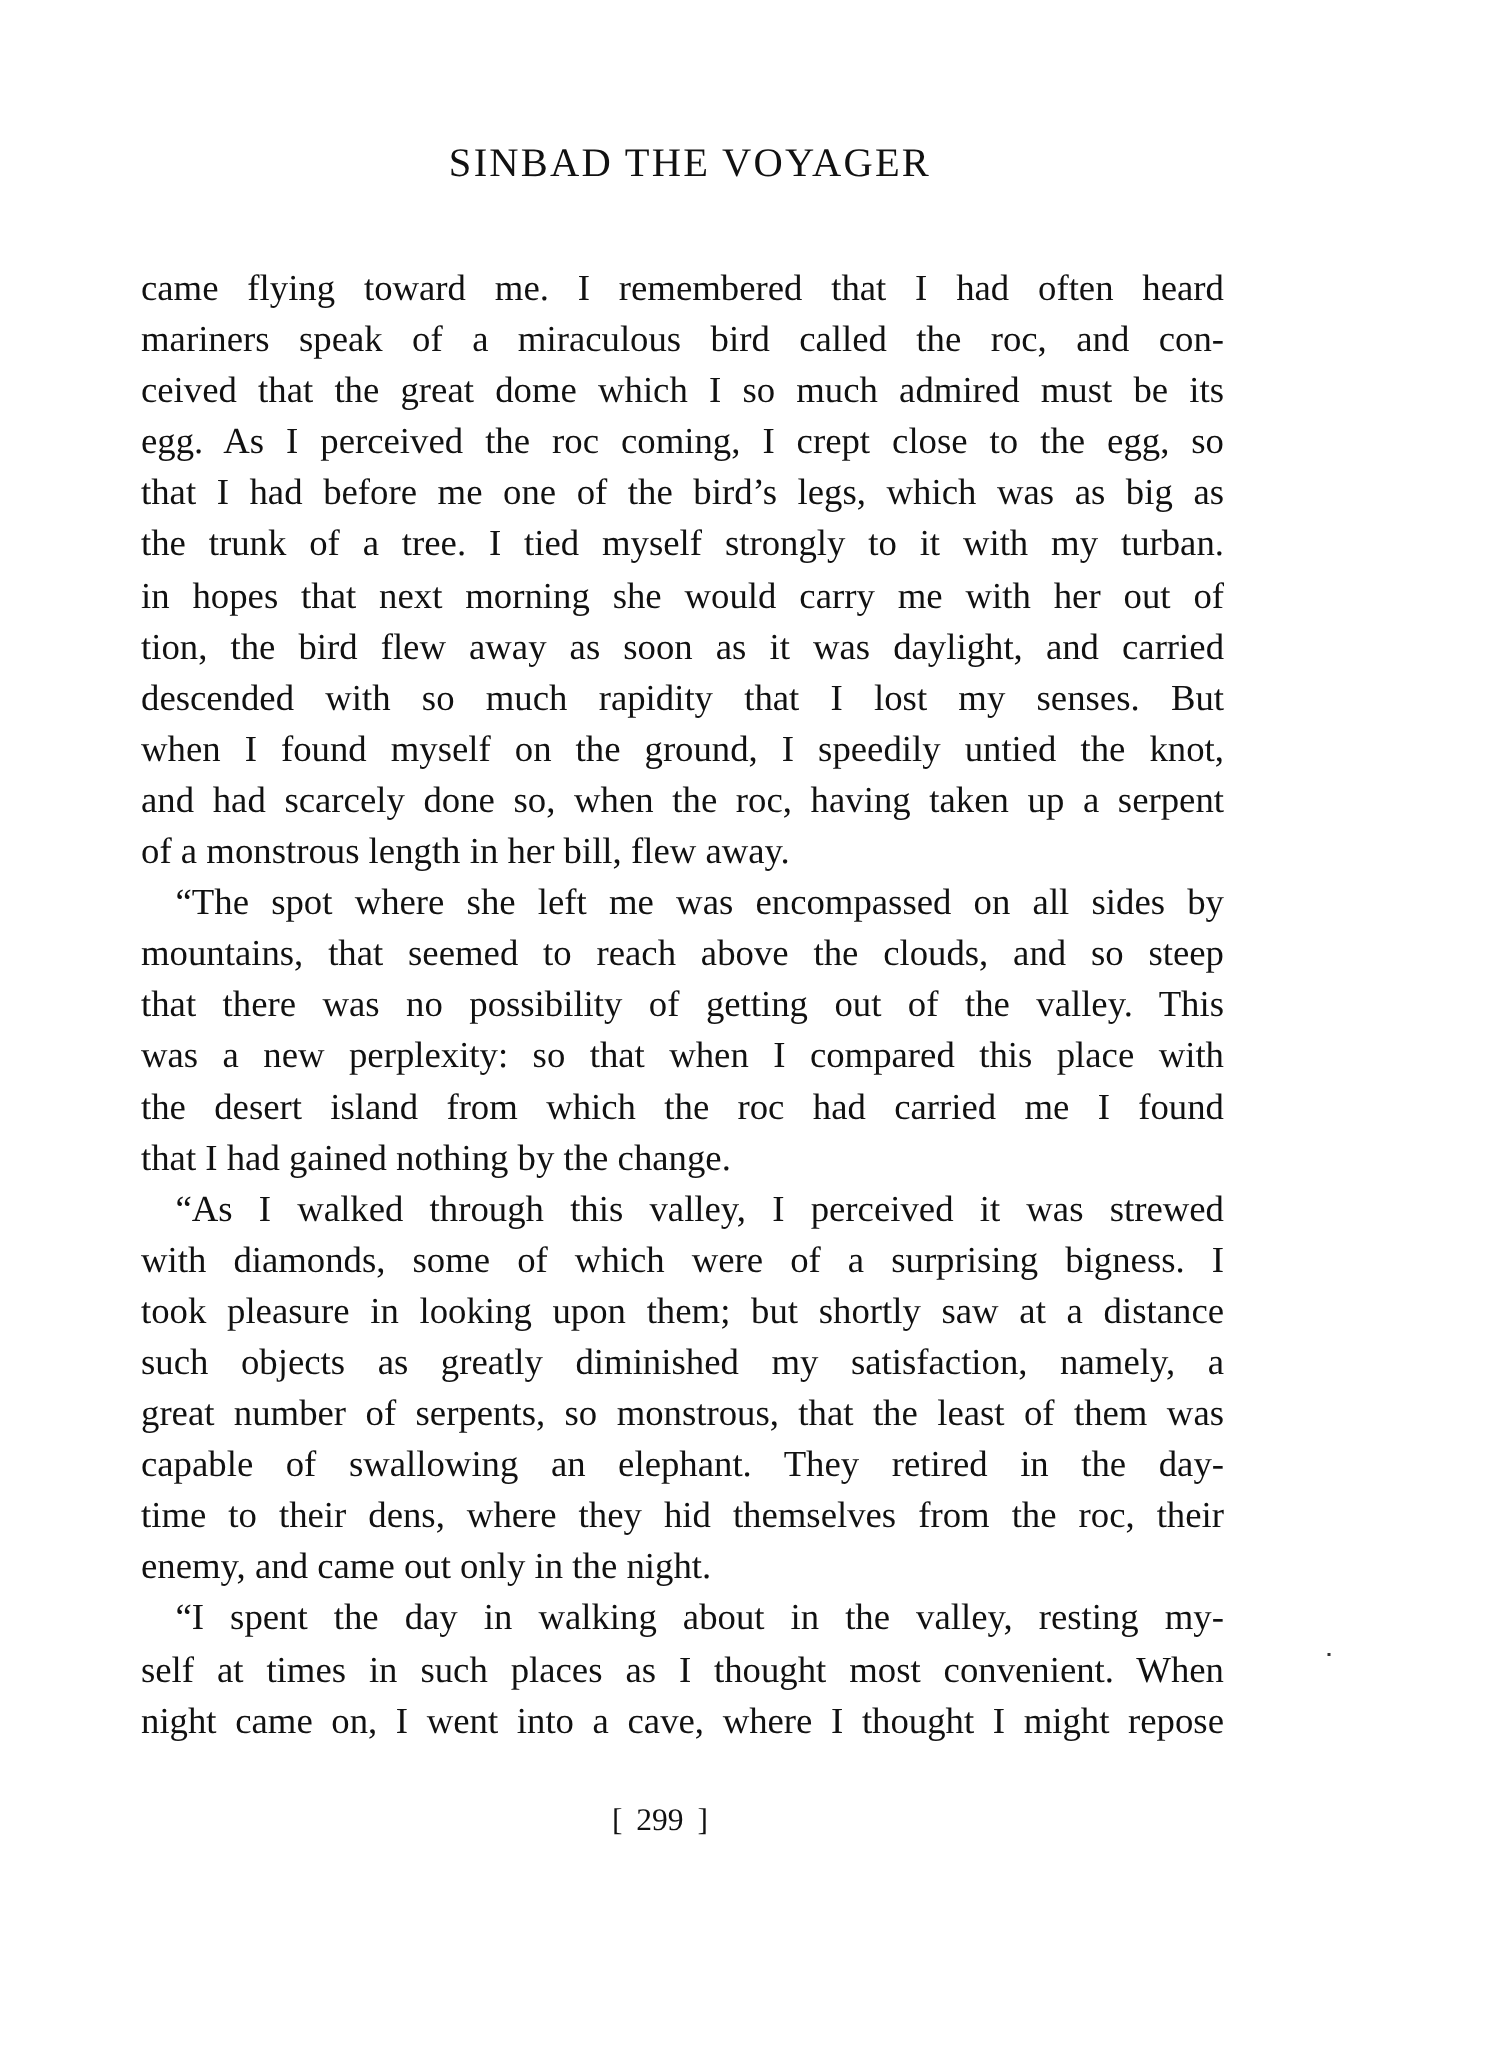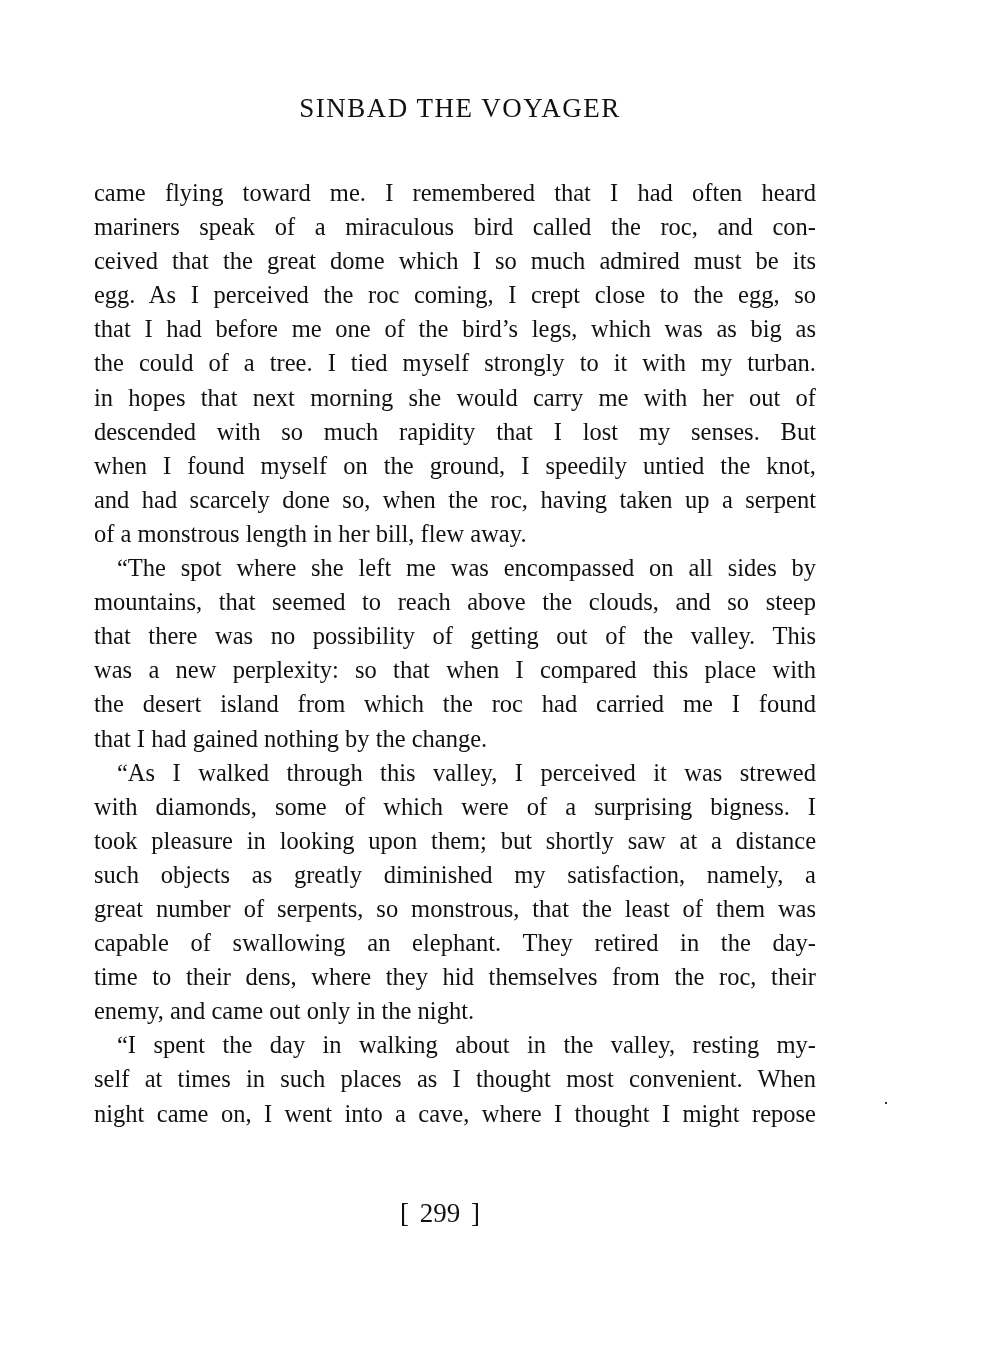--- a/index.html
+++ b/index.html
@@ -54,21 +54,21 @@
     .line.indent {
       padding-left: 23px;
       font-family: Liberation Serif, serif;
     }
     .folio {
       position: absolute;
       top: 1198px;
       left: 0;
       width: 880px;
       text-align: center;
-      font-size: 27px;
+      font-size: 21px;
       line-height: 30px;
       word-spacing: 4px;
     }
     .speck {
       position: absolute;
       left: 885px;
       top: 1102px;
       width: 2px;
       height: 2px;
       background: #333;
@@ -79,22 +79,23 @@
 
 <div class="page">
   <div class="running-head">SINBAD THE VOYAGER</div>
 
   <div class="body-text" id="body-text">
       <span class="line">came flying toward me.  I remembered that I had often heard</span>
       <span class="line">mariners speak of a miraculous bird called the roc, and con-</span>
       <span class="line">ceived that the great dome which I so much admired must be its</span>
       <span class="line">egg.  As I perceived the roc coming, I crept close to the egg, so</span>
       <span class="line">that I had before me one of the bird’s legs, which was as big as</span>
-      <span class="line">the could of a tree.  I tied myself strongly to it with my turban.</span>
+      <span class="line">the trunk of a tree.  I tied myself strongly to it with my turban.</span>
       <span class="line">in hopes that next morning she would carry me with her out of</span>
+      <span class="line">tion, the bird flew away as soon as it was daylight, and carried</span>
       <span class="line">descended with so much rapidity that I lost my senses.  But</span>
       <span class="line">when I found myself on the ground, I speedily untied the knot,</span>
       <span class="line">and had scarcely done so, when the roc, having taken up a serpent</span>
       <span class="line last">of a monstrous length in her bill, flew away.</span>
       <span class="line indent">“The spot where she left me was encompassed on all sides by</span>
       <span class="line">mountains, that seemed to reach above the clouds, and so steep</span>
       <span class="line">that there was no possibility of getting out of the valley.  This</span>
       <span class="line">was a new perplexity:  so that when I compared this place with</span>
       <span class="line">the desert island from which the roc had carried me I found</span>
       <span class="line last">that I had gained nothing by the change.</span>

